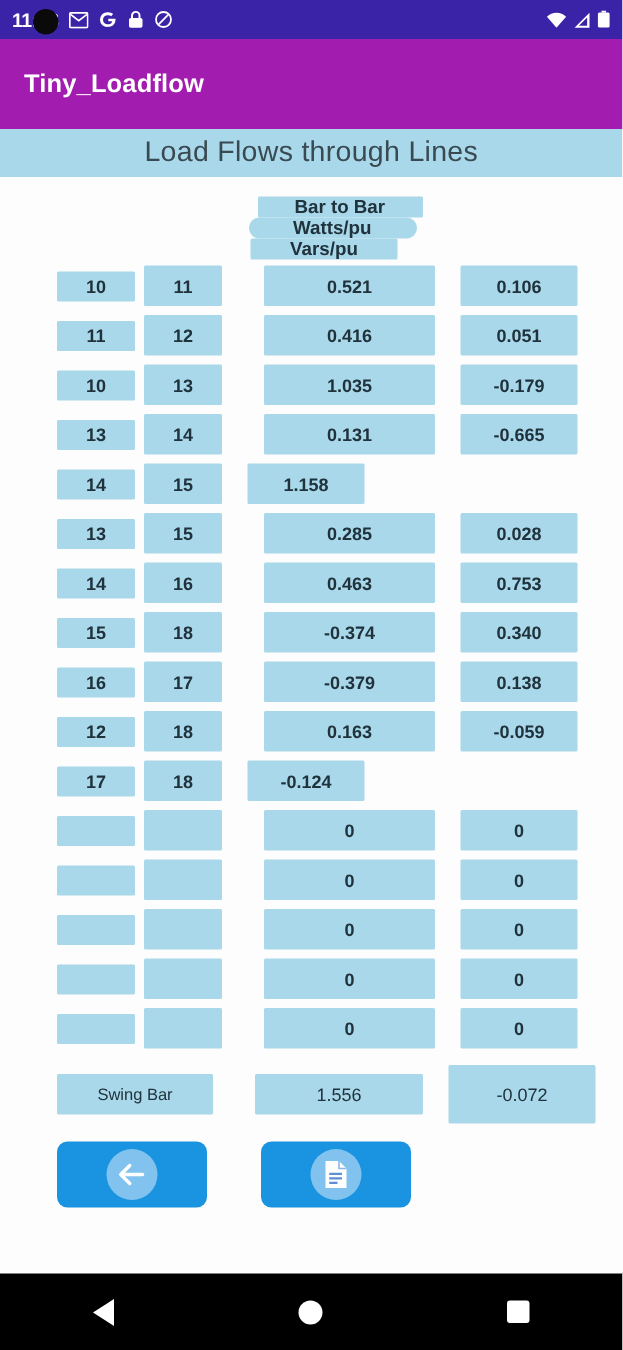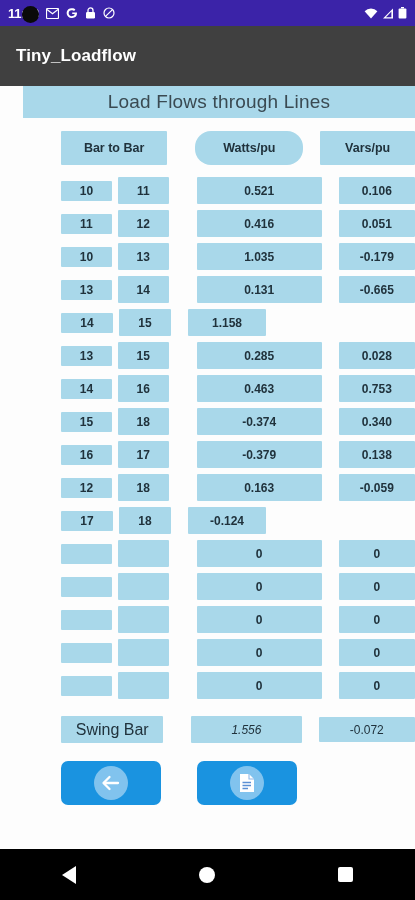--- a/index.html
+++ b/index.html
@@ -30,36 +30,35 @@
   .sb-ico { display:flex; align-items:center; }
   .camera-hole {
     position:absolute; left:22px; top:6px;
     width:17px; height:17px; border-radius:50%;
     background:#0a0a0a; z-index:5;
   }
 
   
   .appbar {
     height:60px; flex:0 0 60px;
-    background:#404040;
+    background:#a21caf;
     display:flex; align-items:center;
     padding-left:16px;
   }
   .appbar-title {
     color:#ffffff; font-size:17px; font-weight:700;
     letter-spacing:0.1px;
   }
 
   
   .content {
     flex:1 1 auto;
     display:flex; flex-direction:column;
     background:#fdfdfd;
     overflow:hidden;
-    padding-left:23px;
   }
 
   .page-title-bar {
     background:#a9d8ea;
     height:32px; flex:0 0 32px;
     display:flex; align-items:center; justify-content:center;
   }
   .page-title {
     font-size:19px; color:#3a4a52; font-weight:400;
     letter-spacing:0.2px;
@@ -72,44 +71,45 @@
     font-size:12px; color:#20323c; font-weight:700;
     border-radius:1px;
   }
 
   
   .hdr-row {
     display:flex; align-items:center;
     padding:0 0 0 0;
     margin-top:13px;
     height:34px;
+    flex-direction:column;
   }
   .hdr-bar   { width:110px; margin-left:38px; height:34px; font-size:12.5px; }
   .hdr-watts { width:112px; margin-left:28px; height:34px; font-size:12.5px;border-radius:16px; }
   .hdr-vars  { width:98px;  margin-left:17px; height:34px; font-size:12.5px;text-align:center; }
 
   
   .rows { margin-top:12px; display:flex; flex-direction:column; }
   .row {
     display:flex; align-items:center;
     height:27px; margin-bottom:6px;
   }
   .c-bar1  { width:52px; margin-left:38px; height:20px; }
   .c-bar2  { width:52px; margin-left:6px;  height:27px; }
-  .c-watts { width:128px; margin-left:28px; height:27px; }
+  .c-watts { width:114px; margin-left:28px; height:27px; }
   .c-vars  { width:78px;  margin-left:17px; height:27px; }
 
   
   .swing-row {
     display:flex; align-items:center;
     height:27px; margin-top:11px;
   }
-  .c-swing { width:104px; margin-left:38px; height:27px; font-weight:400; font-size:16px;}
-  .c-swing-w { width:112px; margin-left:28px; height:27px; font-weight:400;font-style:italic; }
-  .c-swing-v { width:98px;  margin-left:17px; height:25px; font-weight:400; }
+  .c-swing { width:104px; margin-left:38px; height:27px; font-weight:400; font-size:11px;}
+  .c-swing-w { width:112px; margin-left:28px; height:27px; font-weight:400; }
+  .c-swing-v { width:98px;  margin-left:17px; height:39px; font-weight:400; }
 
   
   .btn-row {
     display:flex; align-items:center;
     margin-top:18px;
   }
   .fbtn {
     background:#1a93e0;
     border-radius:7px;
     width:100px; height:44px;

